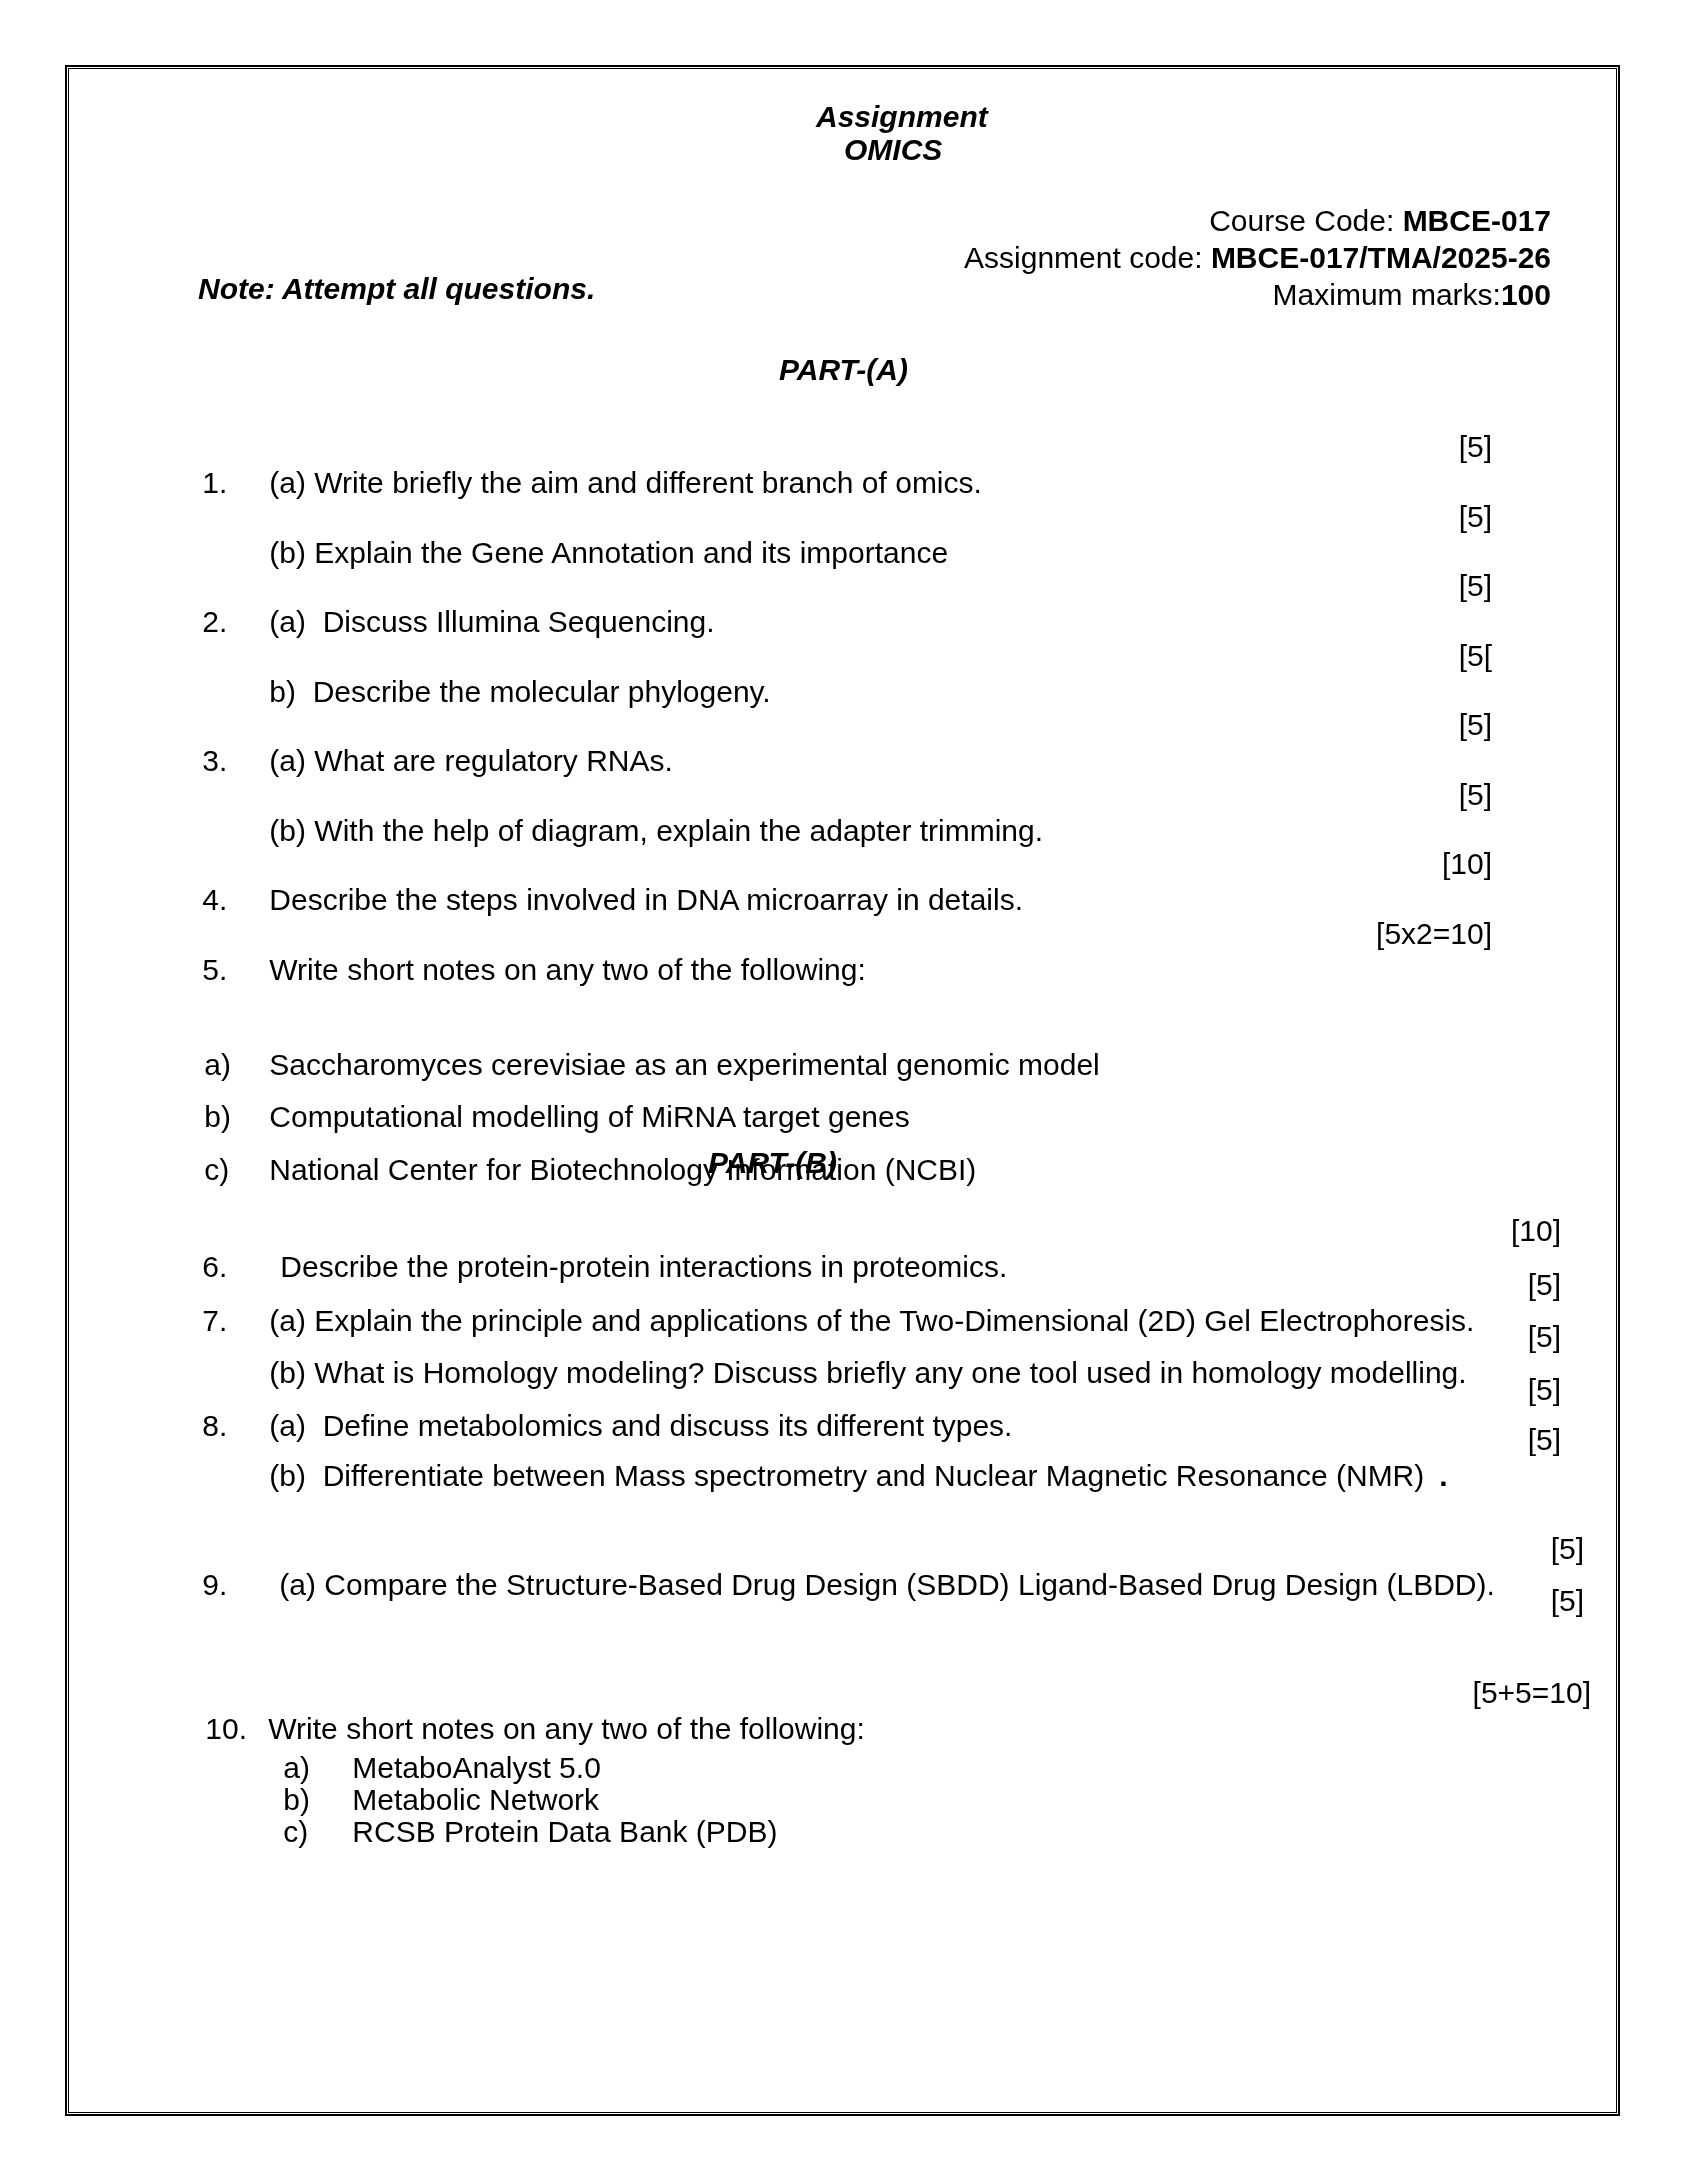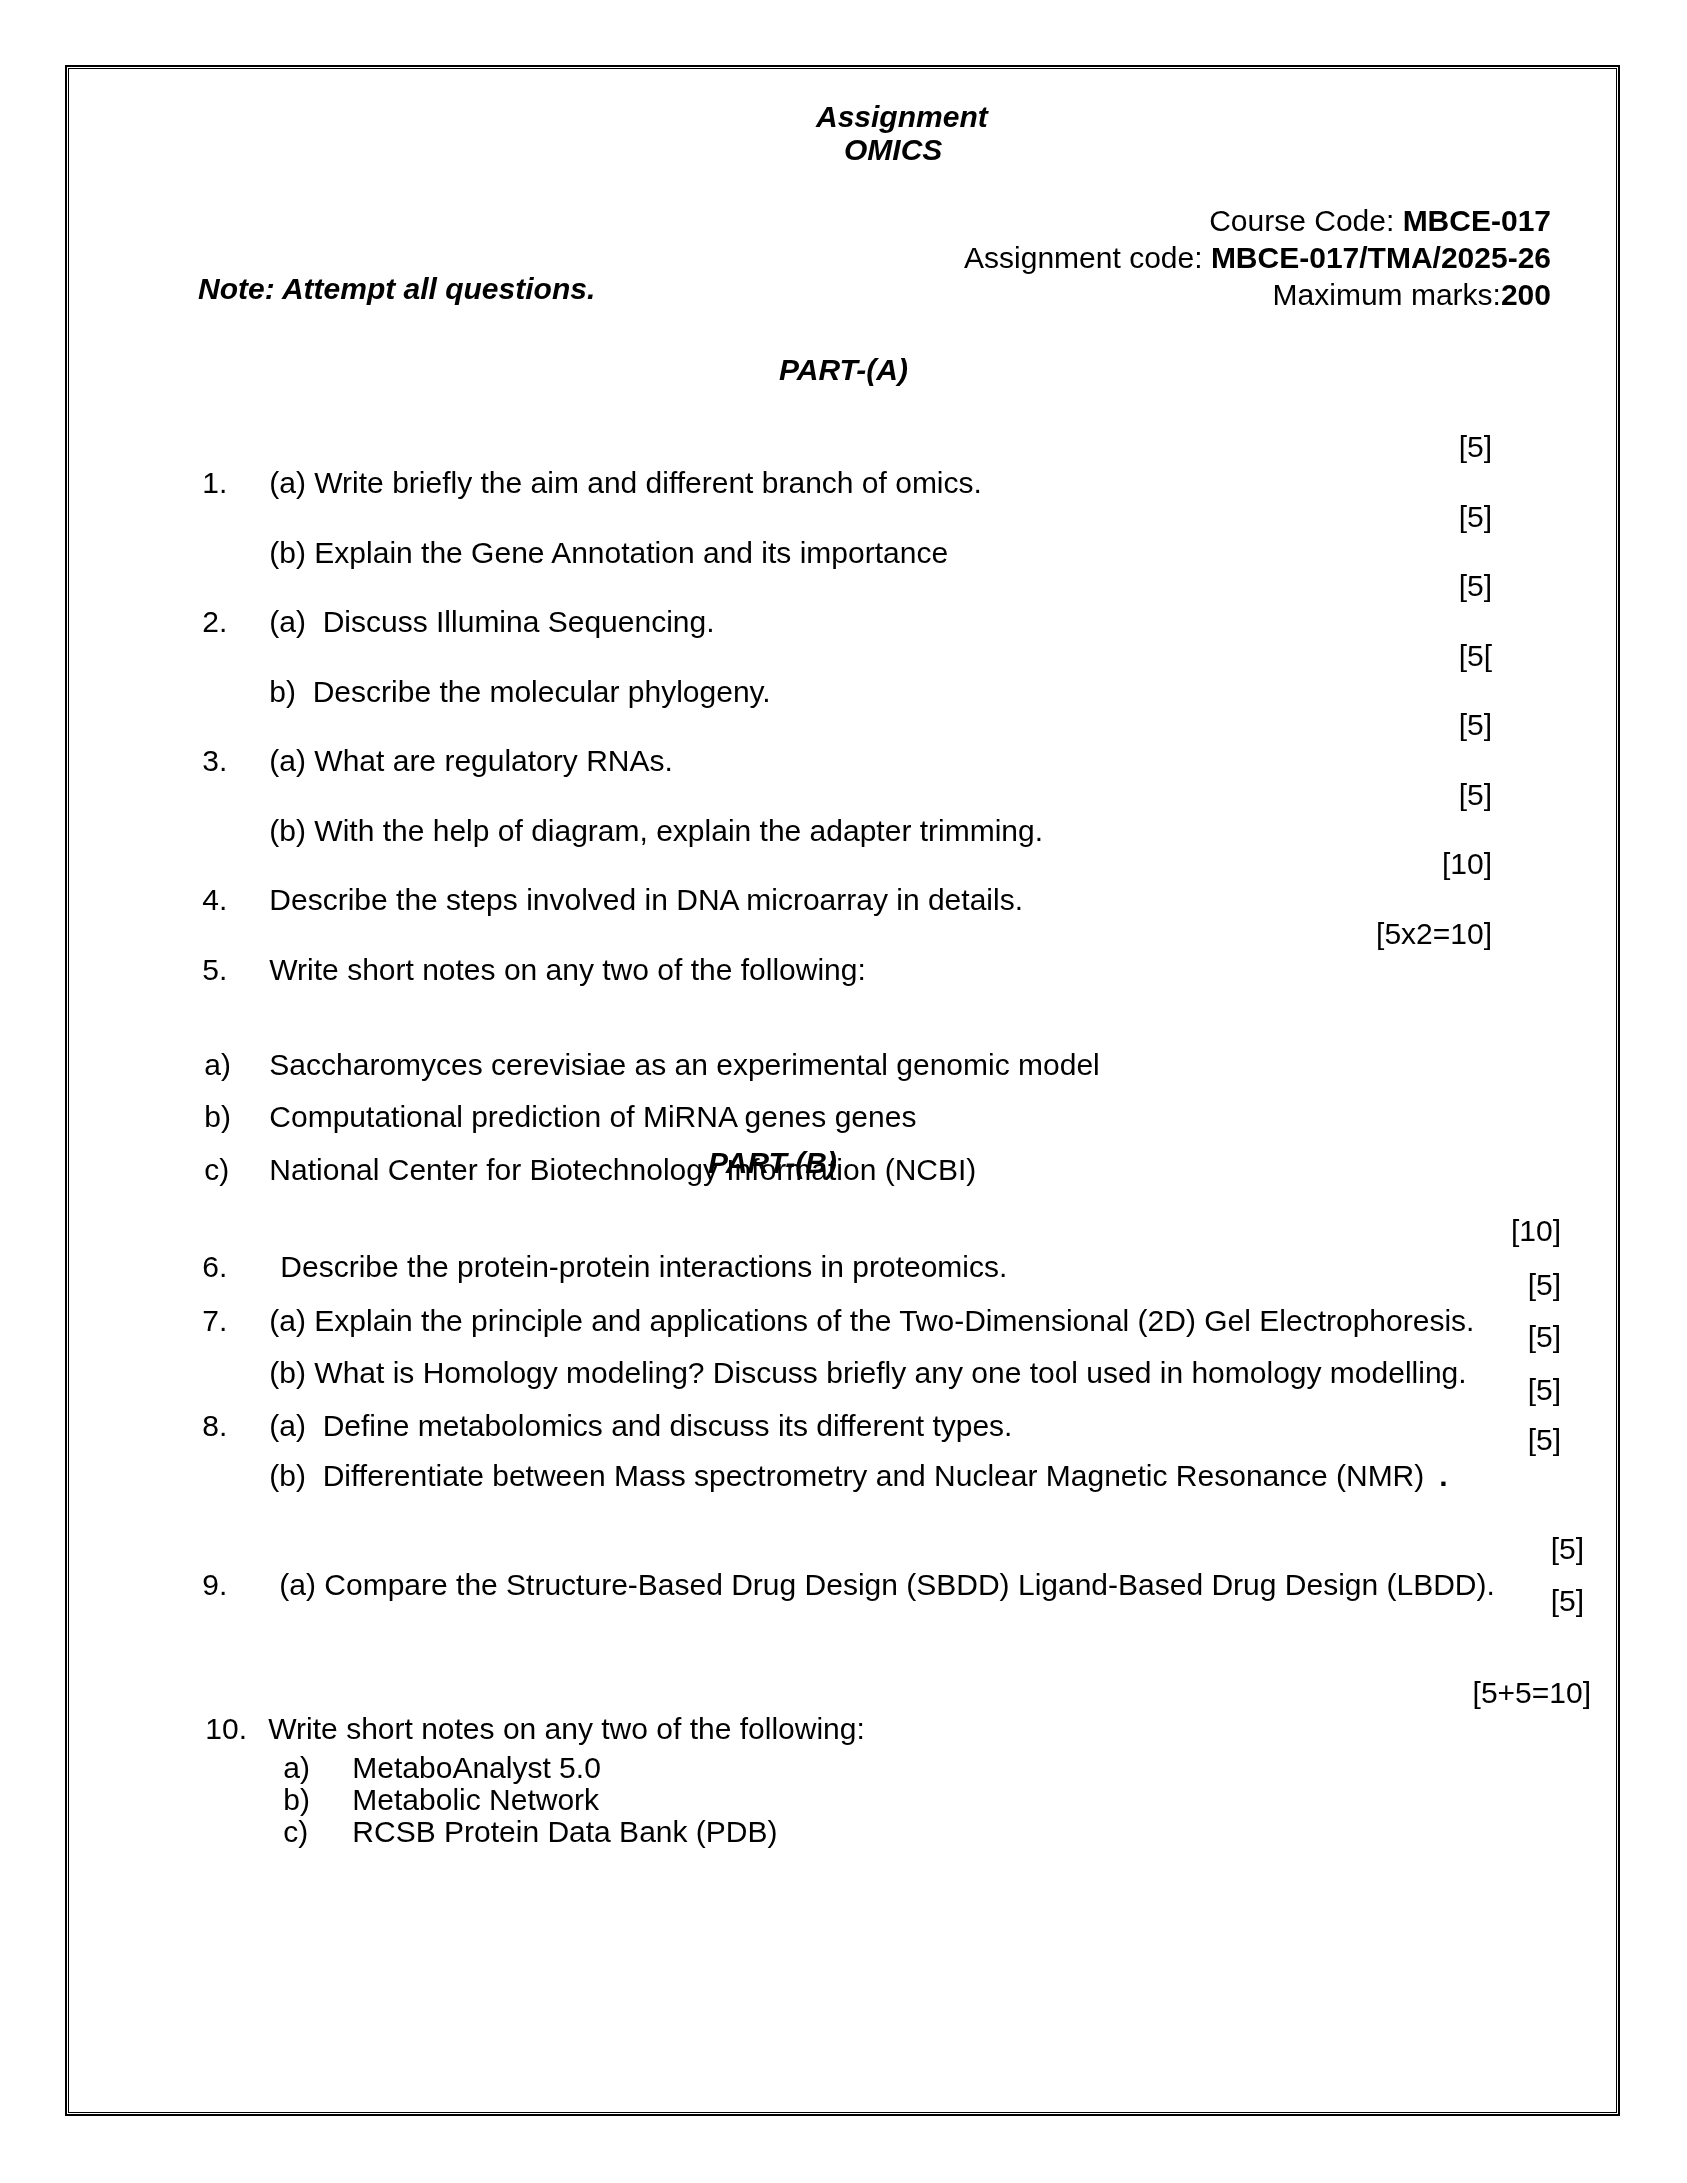--- a/index.html
+++ b/index.html
@@ -83,21 +83,21 @@
   <div class="abs bold" style="top:99px; left:816px">Assignment</div>
   <div class="abs bold" style="top:132px; left:844px">OMICS</div>
 
   <div class="hdr-right" style="top:167px">
     <span>Course Code: </span><span class="bold">MBCE-017</span>
   </div>
   <div class="hdr-right" style="top:204px">
     <span>Assignment code: </span><span class="bold">MBCE-017/TMA/2025-26</span>
   </div>
   <div class="hdr-right" style="top:241px">
-    <span>Maximum marks:</span><span class="bold">200</span>
+    <span>Maximum marks:</span><span class="bold">100</span>
   </div>
 
   <div class="abs bold" style="top:271px; left:198px">Note: Attempt all questions.</div>
 
   <div class="abs bold" style="top:352px; left:779px">PART-(A)</div>
 
   <div class="row" style="top:429px">
     <span class="num">1.</span><span class="qtext">(a) Write briefly the aim and different branch of omics.</span>
     <span class="marks colA">[5]</span>
   </div>
@@ -134,21 +134,21 @@
 
   <div class="row" style="top:916px">
     <span class="num">5.</span><span class="qtext">Write short notes on any two of the following:</span>
     <span class="marks colA">[5x2=10]</span>
   </div>
 
   <div class="row" style="top:1011px; left:171px">
     <span class="label">a)</span><span class="qtext">Saccharomyces cerevisiae as an experimental genomic model</span>
   </div>
   <div class="row" style="top:1063px; left:171px">
-    <span class="label">b)</span><span class="qtext">Computational prediction of MiRNA genes genes</span>
+    <span class="label">b)</span><span class="qtext">Computational modelling of MiRNA target genes</span>
   </div>
   <div class="row" style="top:1116px; left:171px">
     <span class="label">c)</span><span class="qtext">National Center for Biotechnology Information (NCBI)</span>
   </div>
 
   <div class="abs bold" style="top:1145px; left:708px">PART-(B)</div>
 
   <div class="row" style="top:1213px">
     <span class="num w95">6.</span><span class="qtext">Describe the protein-protein interactions in proteomics.</span>
     <span class="marks colB">[10]</span>

